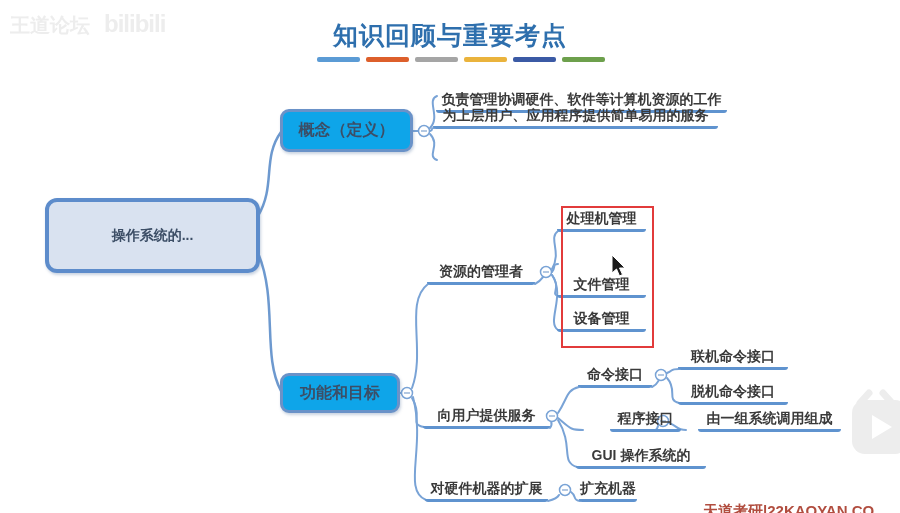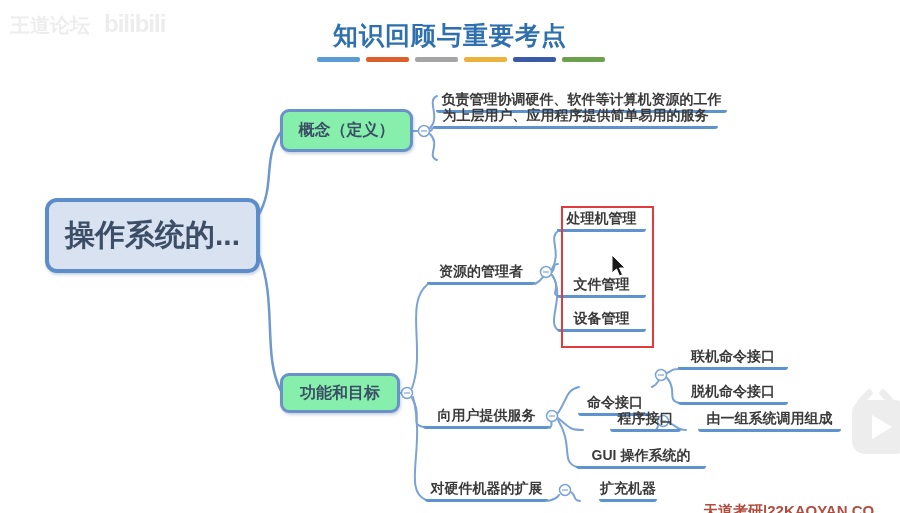--- a/index.html
+++ b/index.html
@@ -9,24 +9,24 @@
   
   .title{position:absolute;left:0;top:19px;width:900px;text-align:center;
          font-size:25px;font-weight:bold;color:#2e6fad;letter-spacing:1px;}
   .bars{position:absolute;left:317px;top:57px;display:flex;gap:6px;}
   .bars .bar{width:43px;height:5px;border-radius:2px;background:#ccc;}
 
   
   #wires{position:absolute;left:0;top:0;z-index:1;}
 
   
-  .box{position:absolute;z-index:2;background:#86efac;border:3px solid #6a92c8;border-radius:9px;
+  .box{position:absolute;z-index:2;background:#0ea5e9;border:3px solid #6a92c8;border-radius:9px;
        display:flex;align-items:center;justify-content:center;color:#3c4e66;font-weight:bold;
        box-shadow:1px 2px 3px rgba(100,130,170,.35);box-sizing:border-box;}
-  .box.root{border-width:4px;border-color:#5d8ccb;background:#d9e2f0;font-size:30px;border-radius:12px;}
+  .box.root{border-width:4px;border-color:#5d8ccb;background:#d9e2f0;font-size:14px;border-radius:12px;}
   .box.mid{font-size:16px;}
 
   
   .tnode{position:absolute;z-index:2;box-sizing:border-box;height:24px;line-height:19px;
          padding:1px 2px 0 2px;text-align:center;font-size:14px;font-weight:bold;color:#3a3a3a;
          border-bottom:3px solid #5f93cf;border-radius:0 0 3px 3px;white-space:nowrap;overflow:hidden;}
 
   
   .red-box{position:absolute;z-index:3;border:2px solid #e23b3b;background:transparent;pointer-events:none;}
 
@@ -137,29 +137,29 @@
 
   <div class="tnode" style="left:436px;top:73px;width:291px;margin-top:16px;">负责管理协调硬件、软件等计算机资源的工作</div>
   <div class="tnode" style="left:433px;top:105px;width:285px;">为上层用户、应用程序提供简单易用的服务</div>
 
   <div class="tnode" style="left:557px;top:208px;width:89px;">处理机管理</div>
   <div class="tnode" style="left:427px;top:261px;width:108px;">资源的管理者</div>
   <div class="tnode" style="left:557px;top:274px;width:89px;">文件管理</div>
   <div class="tnode" style="left:557px;top:308px;width:89px;">设备管理</div>
 
   <div class="tnode" style="left:423px;top:405px;width:127px;">向用户提供服务</div>
-  <div class="tnode" style="left:578px;top:364px;width:74px;margin-top:28px;">命令接口</div>
+  <div class="tnode" style="left:578px;top:364px;width:74px;">命令接口</div>
   <div class="tnode" style="left:678px;top:346px;width:110px;">联机命令接口</div>
   <div class="tnode" style="left:678px;top:381px;width:110px;">脱机命令接口</div>
   <div class="tnode" style="left:610px;top:408px;width:71px;">程序接口</div>
   <div class="tnode" style="left:698px;top:408px;width:143px;">由一组系统调用组成</div>
   <div class="tnode" style="left:576px;top:445px;width:130px;">GUI 操作系统的</div>
 
   <div class="tnode" style="left:425px;top:478px;width:123px;">对硬件机器的扩展</div>
-  <div class="tnode" style="left:579px;top:478px;width:58px;padding:1px 0 0 0;margin-left:20px;">扩充机器</div>
+  <div class="tnode" style="left:579px;top:478px;width:58px;padding:1px 0 0 0;">扩充机器</div>
 
   <div class="red-box" style="left:561px;top:206px;width:89px;height:138px;"></div>
 
   <svg class="cursor" style="left:608px;top:252px;" width="22" height="28" viewBox="0 0 22 28">
     <polygon points="4,3 4,21 8.5,17 11.5,24 14.5,22.5 11.5,16 17,16" fill="#1a1a1a" stroke="#ffffff" stroke-width="1"></polygon>
   </svg>
 
   <svg class="float-btn" style="left:848px;top:384px;" width="60" height="76" viewBox="0 0 60 76">
     <path d="M12,19 L21,9" stroke="#ededed" stroke-width="7" stroke-linecap="round" fill="none"></path>
     <path d="M44,19 L35,9" stroke="#ededed" stroke-width="7" stroke-linecap="round" fill="none"></path>

